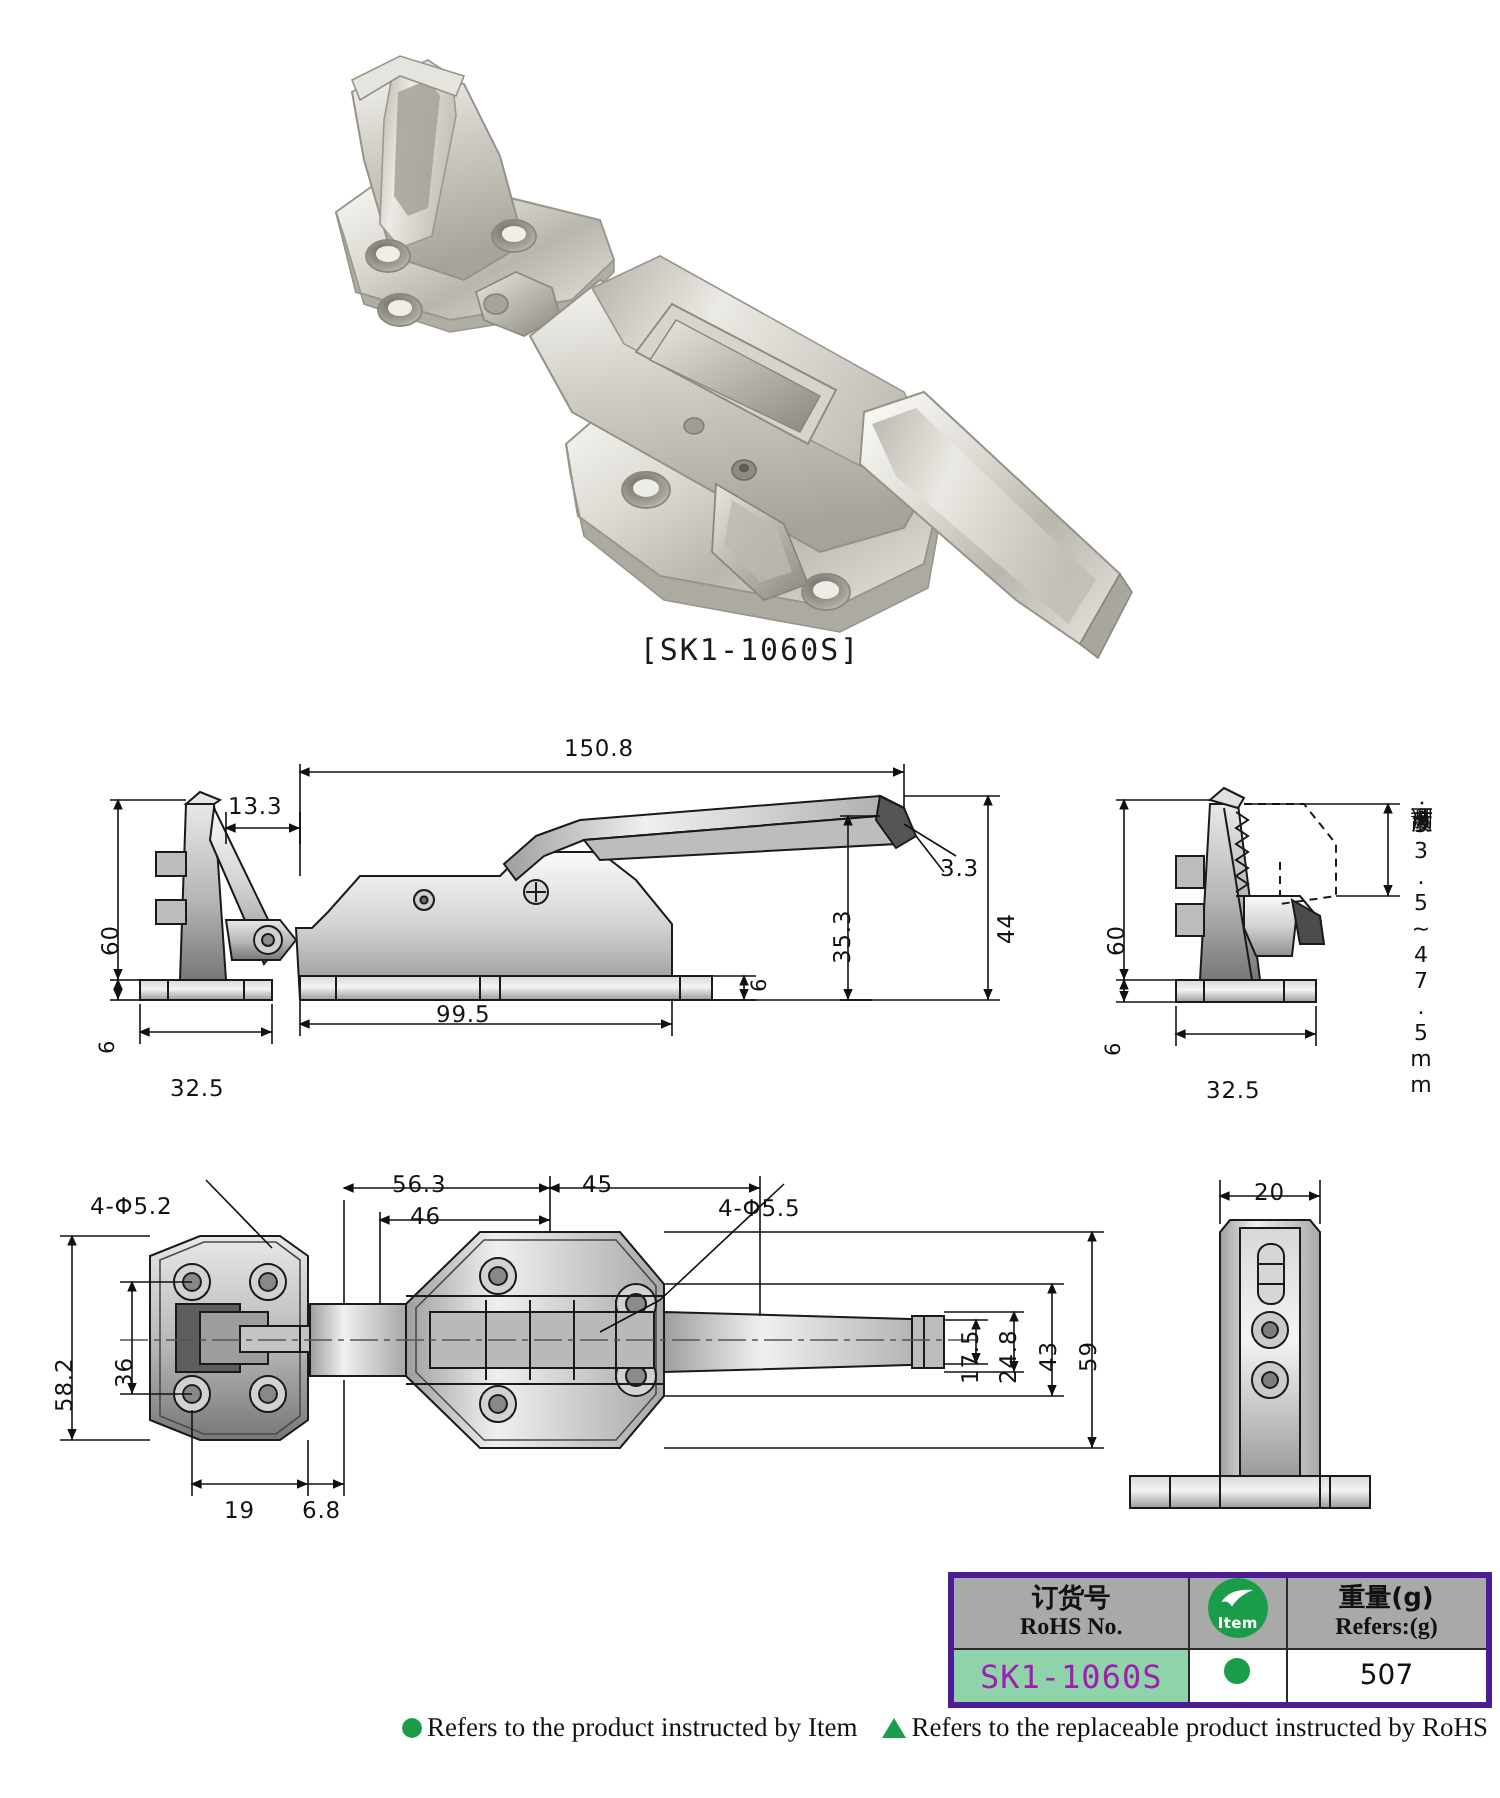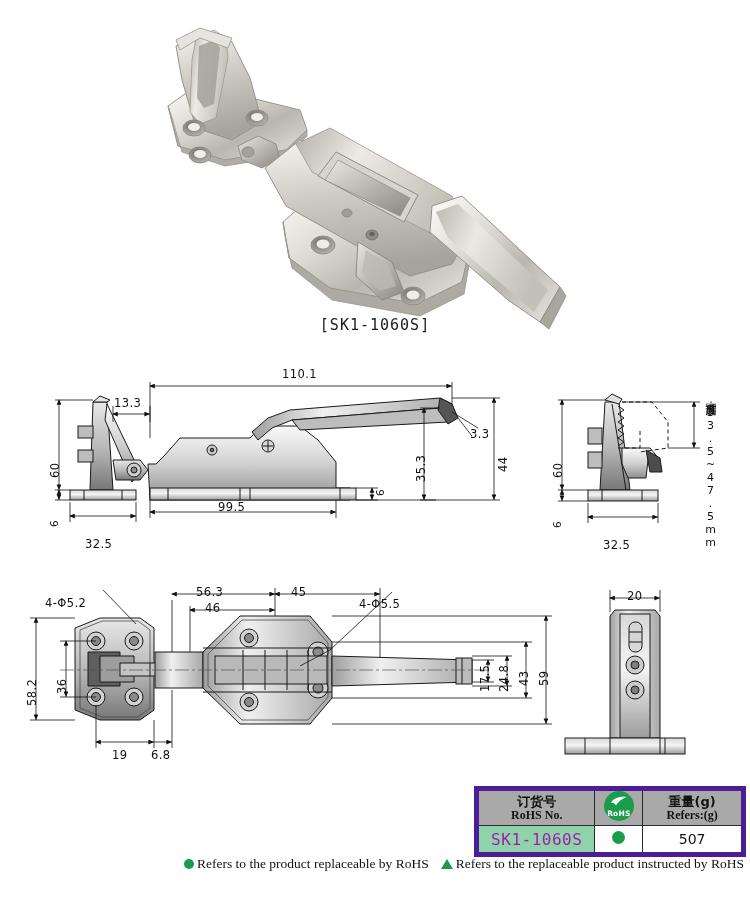--- a/index.html
+++ b/index.html
@@ -38,21 +38,21 @@
     writing-mode:vertical-rl;
     text-orientation:upright;
     letter-spacing:0px;
     color:#111;white-space:nowrap;
   }
 
   
   #spec-table{
     left:474px;top:786px;width:272px;
     border-collapse:collapse;
-    border:5px solid #4c1d95;
+    border:3px solid #4c1d95;
     background:#fff;
   }
   #spec-table td,#spec-table th{
     border:1px solid #2b2b2b;
     text-align:center;vertical-align:middle;
     padding:0;
   }
   .th-cell{background:#a9a9a9;height:34px;}
   .th-cn{font-family:"DejaVu Sans", sans-serif;font-size:13px;font-weight:bold;display:block;line-height:14px;color:#111;}
   .th-en{font-family:"Liberation Serif", serif;font-size:12px;display:block;line-height:13px;color:#111;}
@@ -447,21 +447,21 @@
       <line x1="610" y1="378" x2="610" y2="394"></line>
       <line x1="660" y1="378" x2="660" y2="394"></line>
     </g>
     <g stroke="#111" stroke-width="0.8" fill="none">
       <line x1="610" y1="230" x2="610" y2="252"></line>
       <line x1="660" y1="230" x2="660" y2="252"></line>
       <line x1="610" y1="238" x2="660" y2="238" marker-start="url(#arS)" marker-end="url(#ar)"></line>
     </g>
   </svg>
 
-  <div class="abs dim" style="left:282px;top:367px;">110.1</div>
+  <div class="abs dim" style="left:282px;top:367px;">150.8</div>
   <div class="abs dim" style="left:114px;top:396px;">13.3</div>
   <div class="abs dim v" style="left:48px;top:478px;">60</div>
   <div class="abs dim v sm" style="left:48px;top:527px;">6</div>
   <div class="abs dim" style="left:85px;top:537px;">32.5</div>
   <div class="abs dim" style="left:218px;top:500px;">99.5</div>
   <div class="abs dim v sm" style="left:374px;top:496px;">6</div>
   <div class="abs dim v" style="left:414px;top:482px;">35.3</div>
   <div class="abs dim v" style="left:496px;top:472px;">44</div>
   <div class="abs dim" style="left:470px;top:427px;">3.3</div>
 
@@ -491,41 +491,41 @@
         <tr>
       <th class="th-cell" style="width:120px;">
         <span class="th-cn">订货号</span>
         <span class="th-en">RoHS No.</span>
       </th>
       <th class="th-cell rohs-col">
         <span class="rohs-badge">
           <svg class="rh-leaf" viewBox="0 0 24 14">
             <path d="M1,9 C5,2 14,0 22,1 C17,3 12,6 8,12 C6,9 4,8 1,9 Z" fill="#ffffff"></path>
           </svg>
-          <span class="rh-text">RoHS</span>
+          <span class="rh-text">Item</span>
         </span>
       </th>
       <th class="th-cell" style="width:102px;margin-top:47px;">
         <span class="th-cn">重量(g)</span>
         <span class="th-en">Refers:(g)</span>
       </th>
     </tr>
     <tr>
       <td class="row-cell item-cell">SK1-1060S</td>
       <td class="row-cell">
         <span class="green-dot"></span>
       </td>
       <td class="row-cell weight-cell">507</td>
     </tr>
   </tbody>
     </table>
 
   <div class="abs" id="legend">
     <div class="legend-row" style="padding-right:6px;margin-top:3px;">
       <span class="mk-dot"></span>
-      <span class="legend-en">Refers to the product replaceable by RoHS</span>
+      <span class="legend-en">Refers to the product instructed by Item</span>
       <span class="gap" style="width:12px;"></span>
       <span class="mk-tri"></span>
       <span class="legend-en">Refers to the replaceable product instructed by RoHS</span>
     </div>
   </div>
 
 </div>
 
 </body></html>

